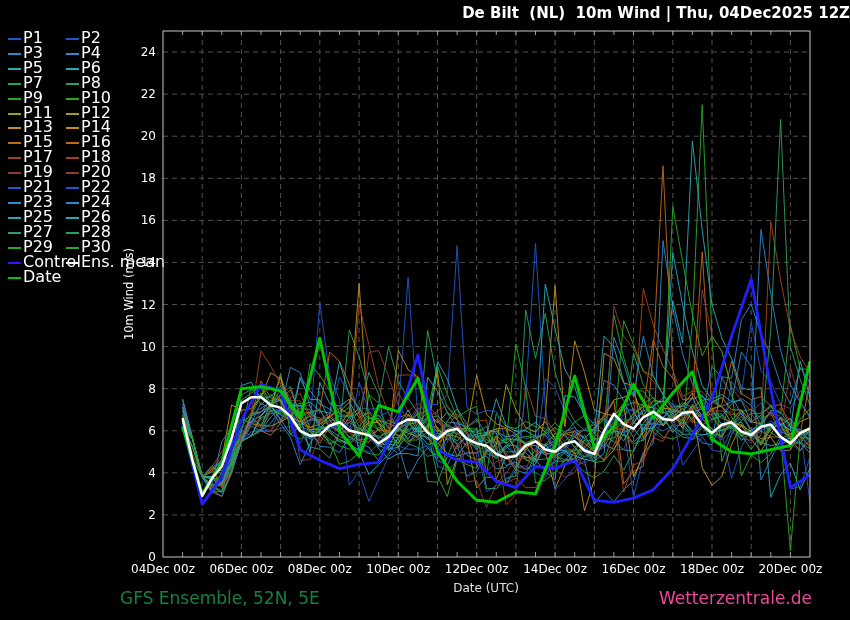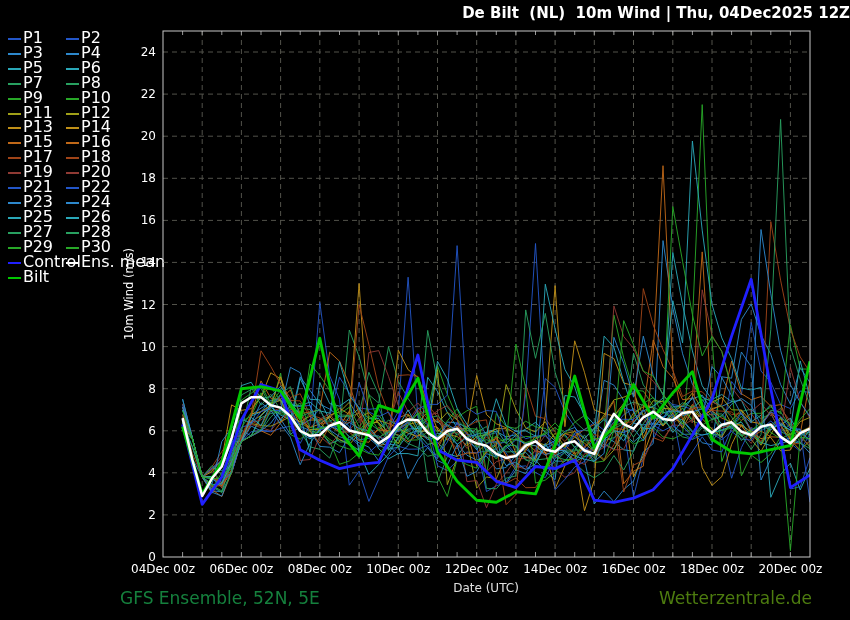--- a/index.html
+++ b/index.html
@@ -9,21 +9,21 @@
          font-size:15px;font-weight:bold;white-space:pre;color:#fff;}
   #legend{position:absolute;left:8px;top:31px;display:grid;
           grid-template-columns:58px auto;column-gap:0;row-gap:0;
           font-size:16px;line-height:14.9px;color:#fff;}
   #legend .li{white-space:nowrap;}
   #legend .sw{display:inline-block;width:13px;height:2px;margin-right:2px;
               vertical-align:3px;}
   #plot{position:absolute;left:0;top:0;}
   #plot text{font-family:"DejaVu Sans","Liberation Sans",sans-serif;}
   #footer-left{position:absolute;left:120px;top:588px;font-size:17px;color:#15803d;}
-  #footer-right{position:absolute;right:38px;top:588px;font-size:17px;color:#4d7c0f;}
+  #footer-right{position:absolute;right:38px;top:588px;font-size:17px;color:#ec4899;}
 </style>
 </head>
 <body>
 
 <div id="title">De Bilt  (NL)  10m Wind | Thu, 04Dec2025 12Z</div>
 
 <div id="legend">
     <span class="li"><span class="sw" style="background: rgb(35, 86, 200);"></span><span>P1</span></span>
     <span class="li"><span class="sw" style="background: rgb(35, 86, 200);"></span><span>P2</span></span>
     <span class="li"><span class="sw" style="background: rgb(45, 136, 204);"></span><span>P3</span></span>
@@ -49,21 +49,21 @@
     <span class="li"><span class="sw" style="background: rgb(45, 136, 204);"></span><span>P23</span></span>
     <span class="li"><span class="sw" style="background: rgb(45, 136, 204);"></span><span>P24</span></span>
     <span class="li"><span class="sw" style="background: rgb(42, 168, 184);"></span><span>P25</span></span>
     <span class="li"><span class="sw" style="background: rgb(42, 168, 184);"></span><span>P26</span></span>
     <span class="li"><span class="sw" style="background: rgb(40, 160, 96);"></span><span>P27</span></span>
     <span class="li"><span class="sw" style="background: rgb(40, 160, 96);"></span><span>P28</span></span>
     <span class="li"><span class="sw" style="background: rgb(40, 168, 40);"></span><span>P29</span></span>
     <span class="li"><span class="sw" style="background: rgb(40, 168, 40);"></span><span>P30</span></span>
     <span class="li"><span class="sw" style="background: rgb(32, 32, 255);"></span><span>Control</span></span>
     <span class="li"><span class="sw" style="background: rgb(255, 255, 255);"></span><span>Ens. mean</span></span>
-    <span class="li"><span class="sw" style="background: rgb(0, 200, 0);"></span><span>Bilt</span></span>
+    <span class="li"><span class="sw" style="background: rgb(0, 200, 0);"></span><span>Date</span></span>
   </div>
 
 <svg id="plot" width="850" height="620">
     <defs>
       <clipPath id="pc">
         <rect x="163" y="31" width="647" height="526"></rect>
       </clipPath>
     </defs>
     <g stroke="#52524a" stroke-dasharray="5 4" stroke-width="1" fill="none">
       <line x1="163" x2="810" y1="514.9" y2="514.9"></line>

